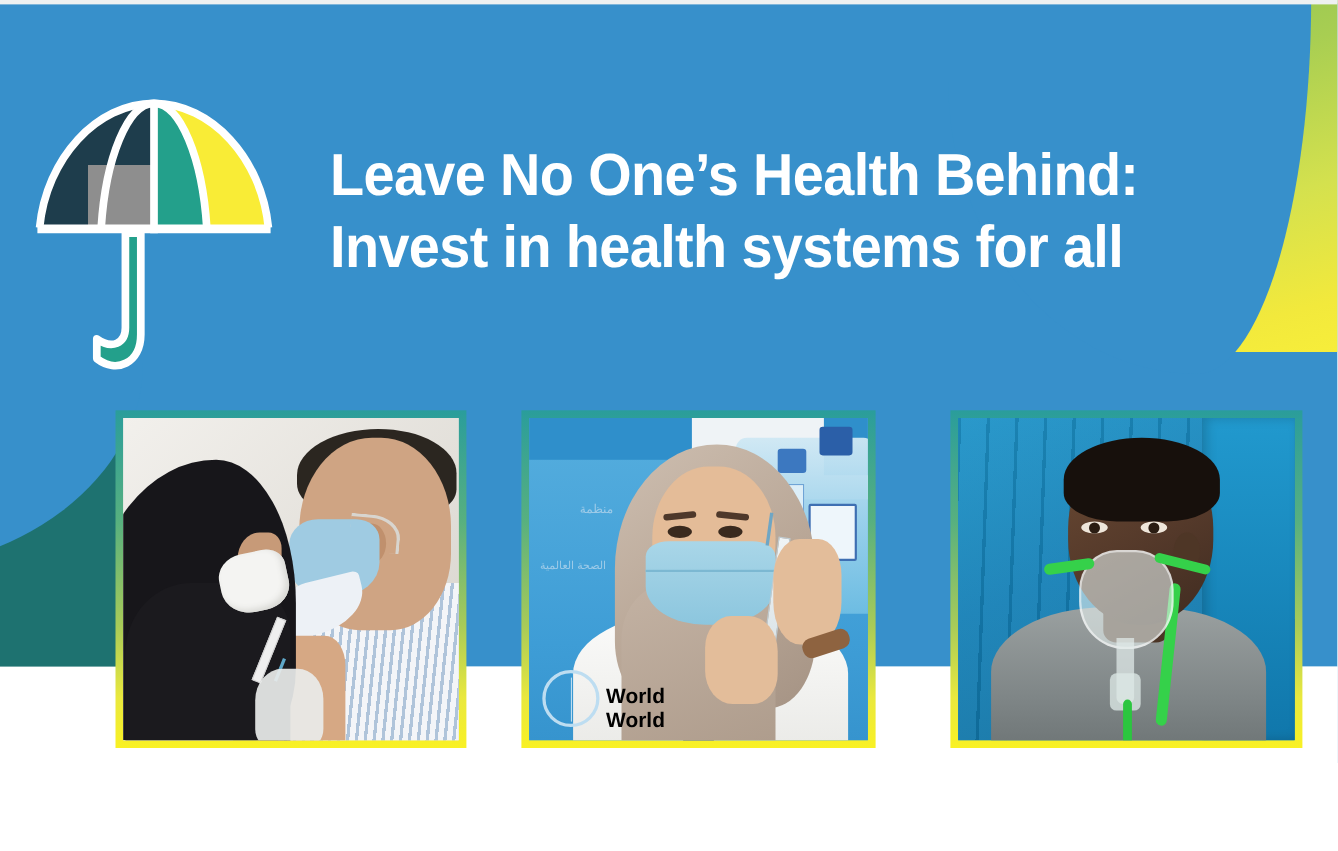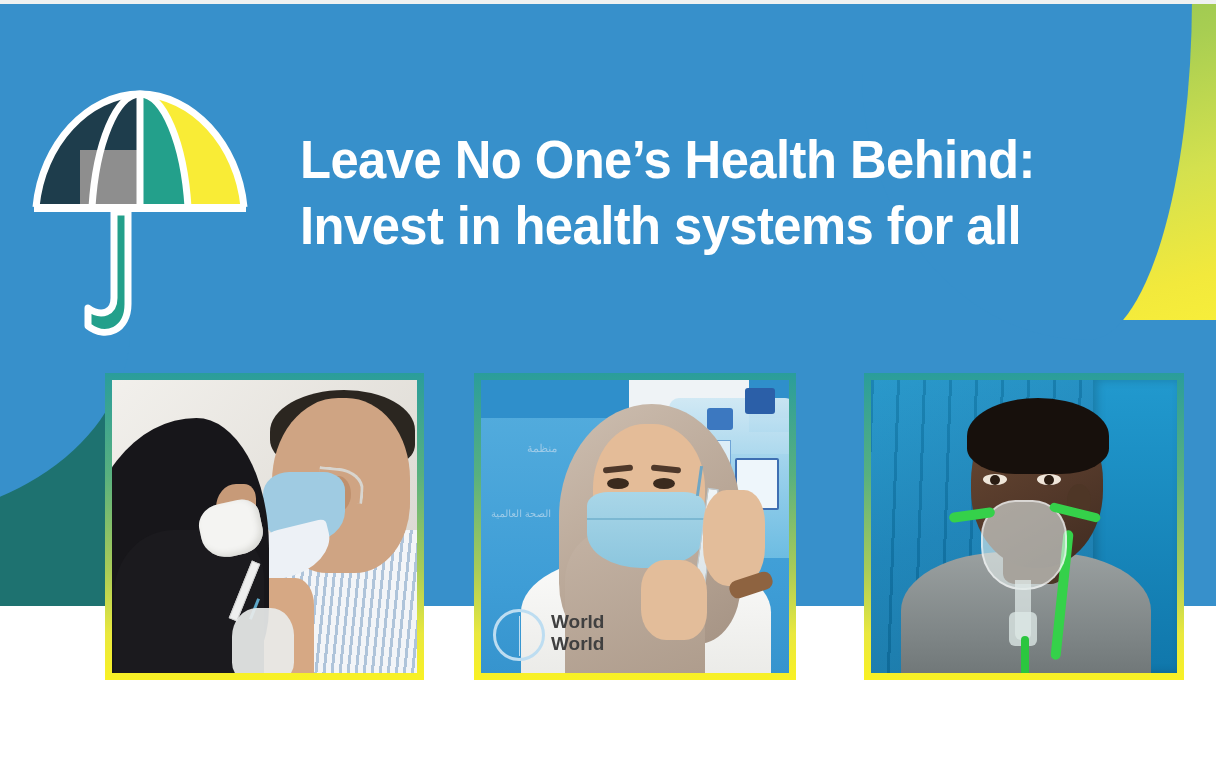--- a/index.html
+++ b/index.html
@@ -213,25 +213,25 @@
   .p2 .vialLabel2{ position:absolute; right:58px; top:60px; width:30px; height:40px; background:#DCEEF8; border:1px solid #6FA4D6;}
   .p2 .who-emblem{
     position:absolute; left:12px; bottom:12px; width:52px; height:52px;
     border:3px solid #BDDDF1; border-radius:50%;
   }
   .p2 .who-emblem:after{
     content:""; position:absolute; left:50%; top:4px; width:1px; height:40px;
     background:#BDDDF1;
   }
   .p2 .who-text{
-    position:absolute; left:70px; bottom:18px;
-    color:#404040; font-weight:bold; font-size:19px; line-height:22px;
+    position:absolute; left:70px; bottom:6px;
+    color:#000000; font-weight:bold; font-size:19px; line-height:22px;
     font-family:"Liberation Sans", sans-serif;
   }
-  .p2 .ar1{ position:absolute; left:46px; top:62px; color:#9ECBE8; font-size:11px; letter-spacing:1px;}
+  .p2 .ar1{ position:absolute; left:46px; top:76px; color:#9ECBE8; font-size:11px; letter-spacing:1px;}
   .p2 .ar2{ position:absolute; left:10px; top:128px; color:#9ECBE8; font-size:10px;}
   .p2 .hijabS{
     position:absolute; left:78px; top:24px; width:182px; height:240px;
     background:linear-gradient(145deg,#CDBEB0 0%,#B9A797 55%,#A59384 100%);
     border-radius:52% 50% 24% 24% / 48% 48% 26% 26%;
   }
   .p2 .hijabDrape{
     position:absolute; left:84px; top:150px; width:140px; height:160px;
     background:linear-gradient(160deg,#C3B2A3 0%,#AD9B8B 100%);
     border-radius:32% 28% 0 0;

